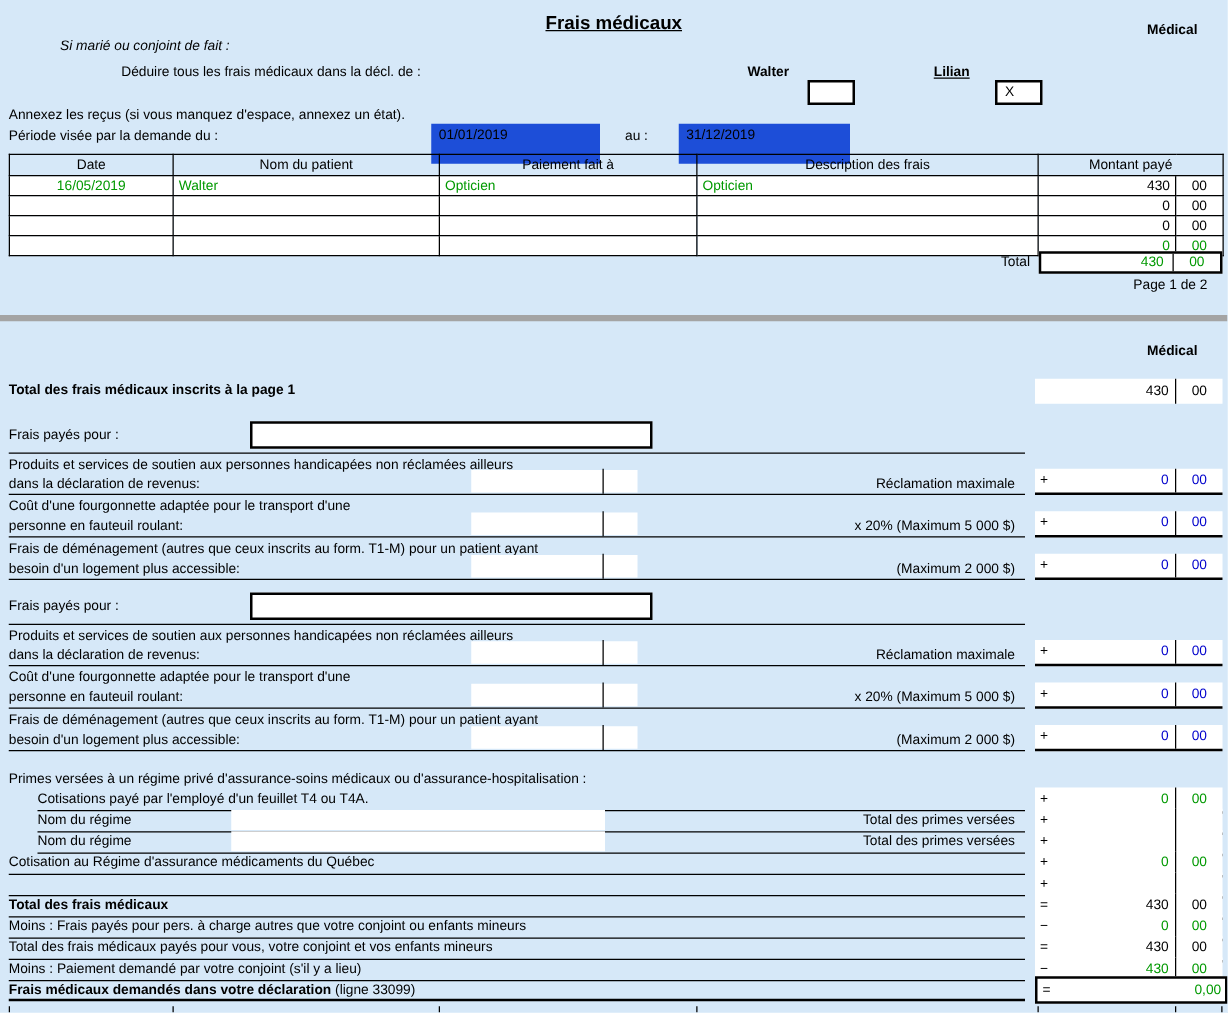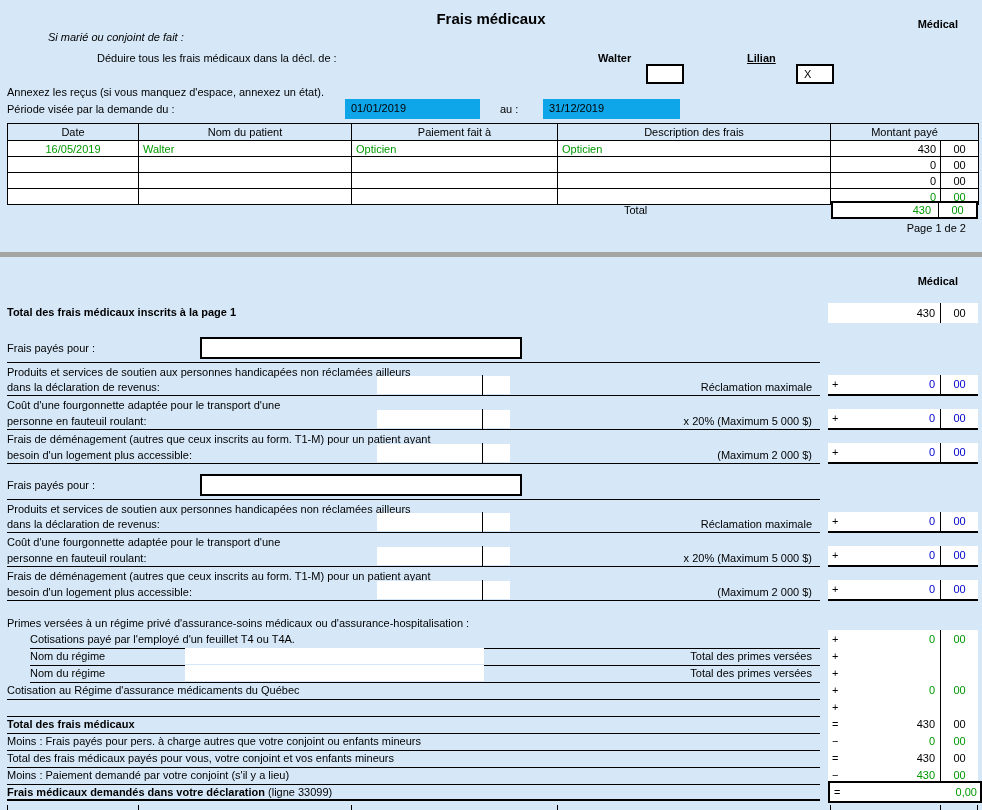--- a/index.html
+++ b/index.html
@@ -7,21 +7,21 @@
         font-family:"Liberation Sans","DejaVu Sans",sans-serif;font-size:11px;color:#000;overflow:hidden;}
   .abs{position:absolute;white-space:nowrap;}
   .b{font-weight:bold;}
   .i{font-style:italic;}
   .green{color:#009900;}
   .blue{color:#0000cc;}
   .title{width:982px;text-align:center;font-size:15px;font-weight:bold;}
   .corner{right:24px;text-align:right;font-weight:bold;}
   .chk{position:absolute;width:38px;height:20px;background:#fff;border:2px solid #000;
        line-height:17px;padding-left:6px;box-sizing:border-box;font-size:11px;}
-  .datebox{position:absolute;height:20px;background:#0ea5e9;line-height:19px;padding-left:6px;box-sizing:border-box;}
+  .datebox{position:absolute;height:32px;background:#1d4ed8;line-height:19px;padding-left:6px;box-sizing:border-box;}
   .hline{position:absolute;height:1px;background:#000;}
   .graybar{position:absolute;left:0;width:982px;height:5px;background:#a4a4a4;}
   
   .amt{position:absolute;left:828px;width:150px;height:19px;background:#fff;
        border-bottom:2px solid #000;line-height:19px;box-sizing:content-box;}
   .amt .sign{position:absolute;left:4px;top:0;}
   .amt .dollars{position:absolute;left:0;top:0;width:107px;text-align:right;}
   .amt .vdiv{position:absolute;left:112px;top:0;bottom:0;width:1px;background:#000;}
   .amt .cents{position:absolute;left:113px;top:0;width:37px;text-align:center;}
   .amt.thick{border:2px solid #000;height:18px;line-height:18px;}
@@ -50,21 +50,21 @@
   .p1box .dollars{position:absolute;left:0;top:0;width:107px;text-align:right;}
   .p1box .vdiv{position:absolute;left:112px;top:0;bottom:0;width:1px;background:#000;}
   .p1box .cents{position:absolute;left:113px;top:0;width:37px;text-align:center;}
   .tick{position:absolute;width:1px;height:5px;background:#000;bottom:0;}
 </style>
 </head>
 <body>
 
 <div class="page">
 
-  <div class="abs title" style="top:10px;left:0;">Frais médicaux</div>
+  <div class="abs title" style="top:10px;left:0;text-decoration:underline;">Frais médicaux</div>
   <div class="abs corner" style="top:18px;">Médical</div>
 
   <div class="abs i" style="left:48px;top:31px;">Si marié ou conjoint de fait :</div>
   <div class="abs" style="left:97px;top:52px;">Déduire tous les frais médicaux dans la décl. de :</div>
   <div class="abs b" style="left:598px;top:52px;">Walter</div>
   <div class="abs b" style="left:747px;top:52px;text-decoration:underline;">Lilian</div>
   <div class="chk" style="left:646px;top:64px;"></div>
   <div class="chk" style="left:796px;top:64px;">X</div>
 
   <div class="abs" style="left:7px;top:86px;">Annexez les reçus (si vous manquez d'espace, annexez un état).</div>
@@ -118,21 +118,21 @@
       <td></td>
       <td></td>
       <td></td>
       <td></td>
       <td class="num green">0</td>
       <td class="cent green">00</td>
     </tr>
   </tbody>
     </table>
 
-  <div class="abs" style="left:624px;top:204px;width:200px;">Total</div>
+  <div class="abs" style="left:624px;top:204px;width:200px;text-align:right;">Total</div>
   <div class="totalbox green">
     <span class="dollars">430</span>
     <span class="vdiv"></span>
     <span class="cents">00</span>
   </div>
   <div class="abs" style="right:16px;top:222px;">Page 1 de 2</div>
 
   <div class="graybar" style="top:252px;"></div>
   <div class="abs corner" style="top:275px;">Médical</div>
 

